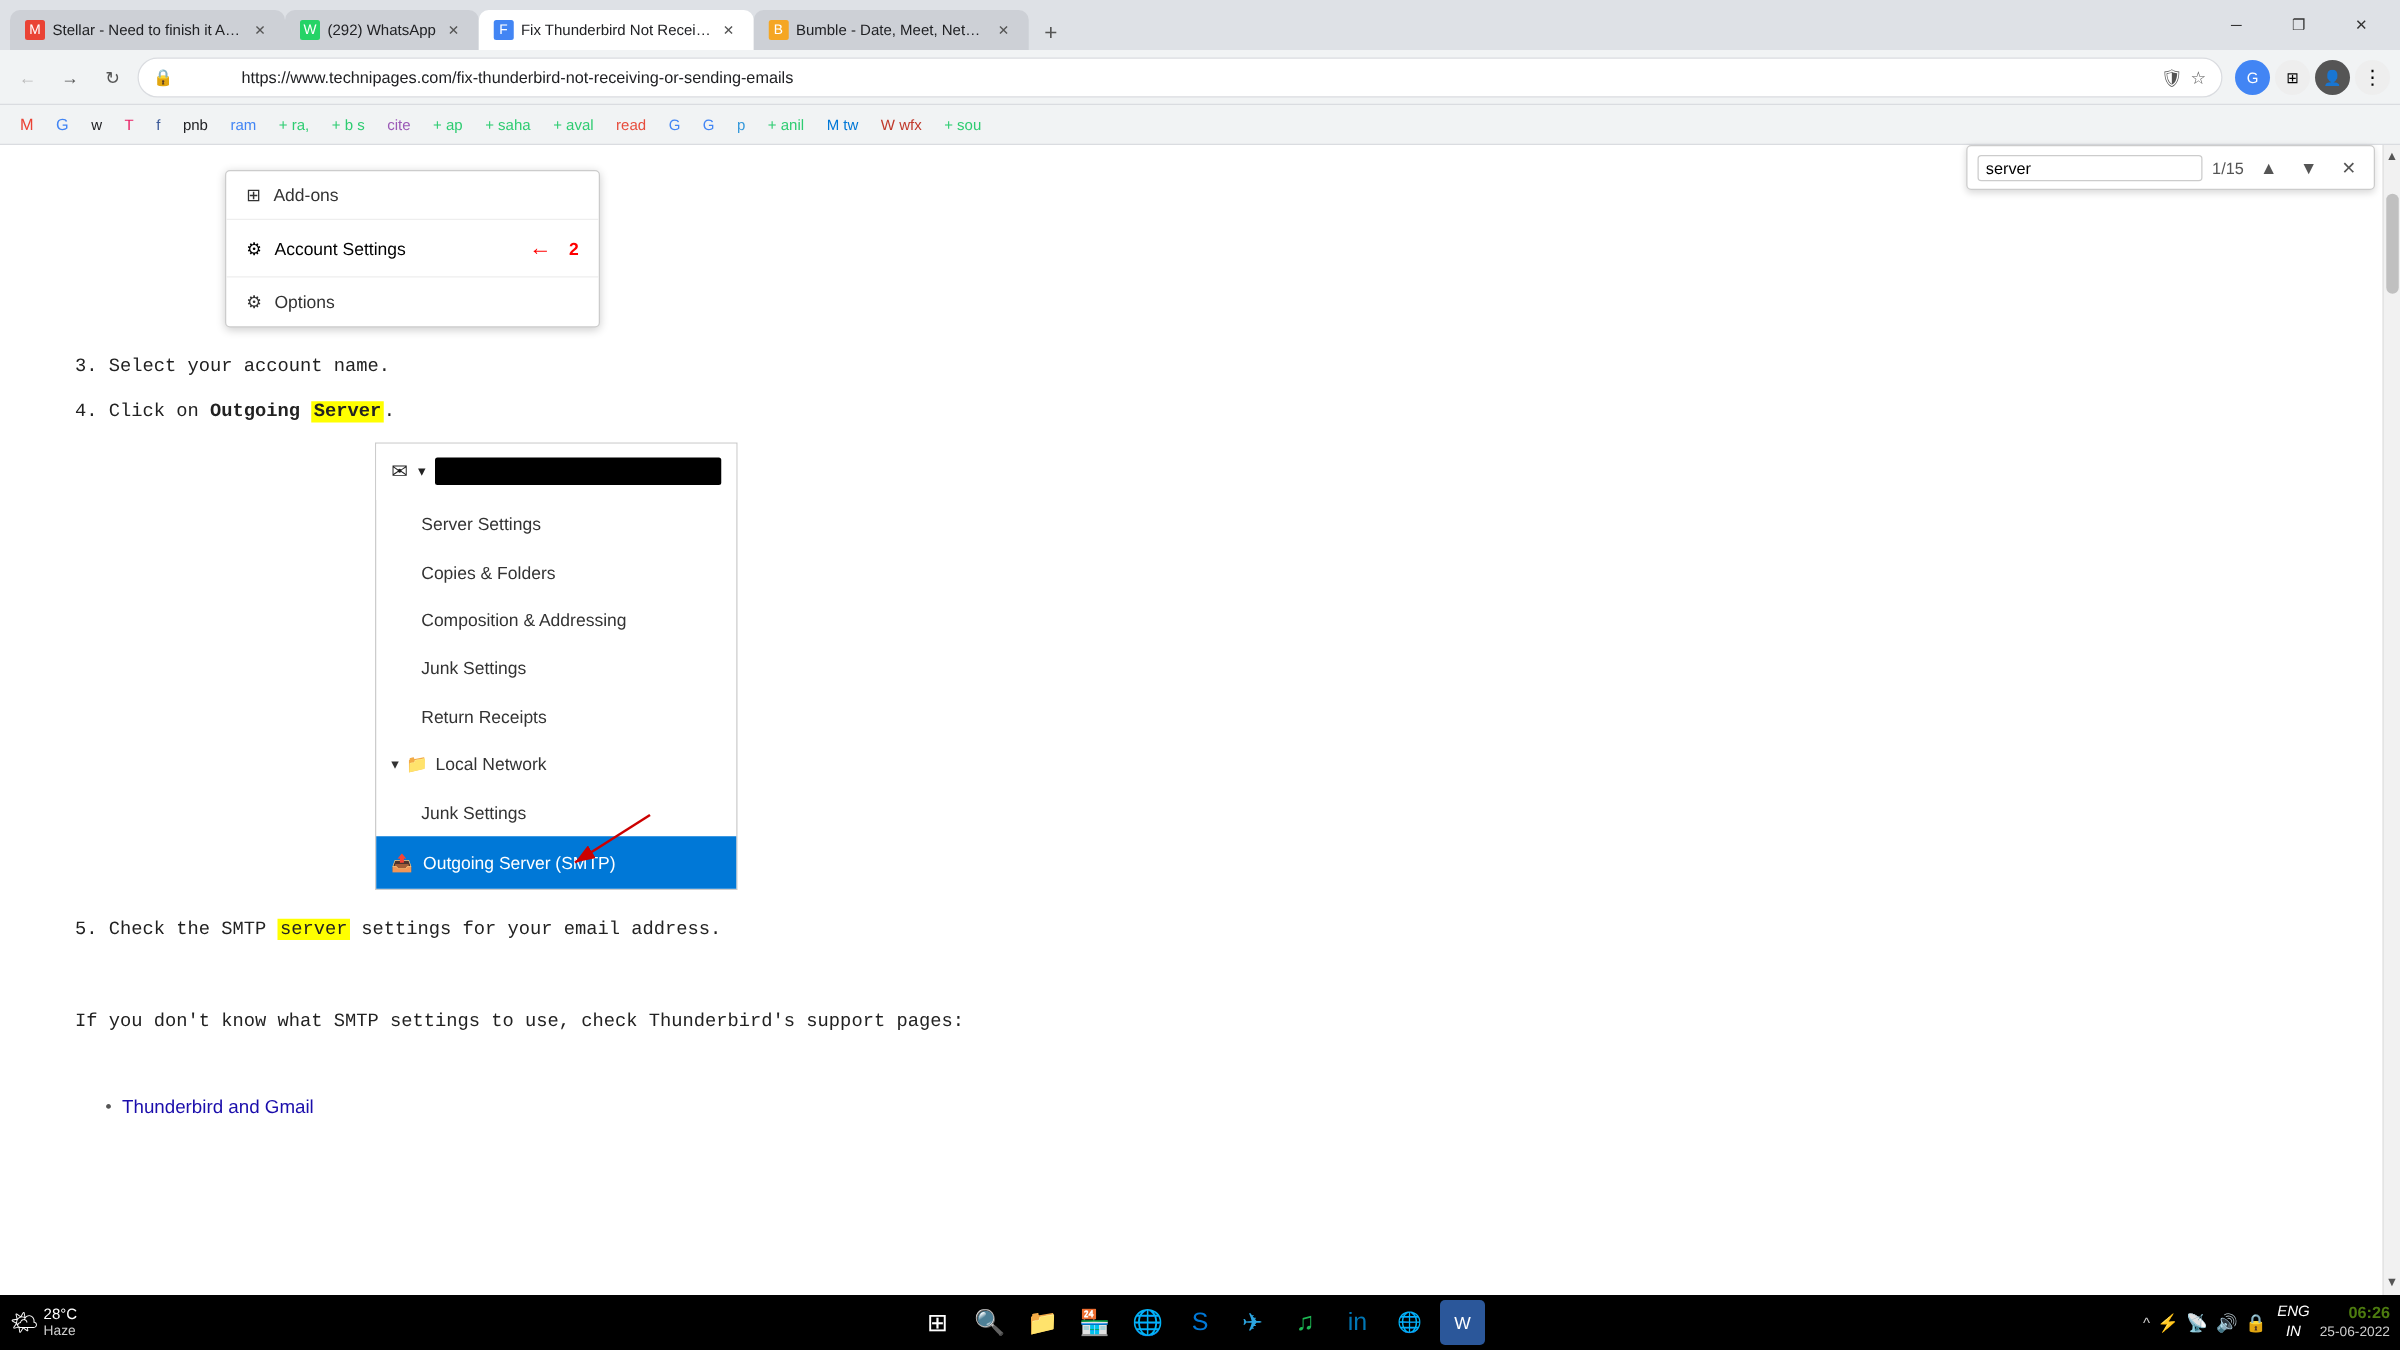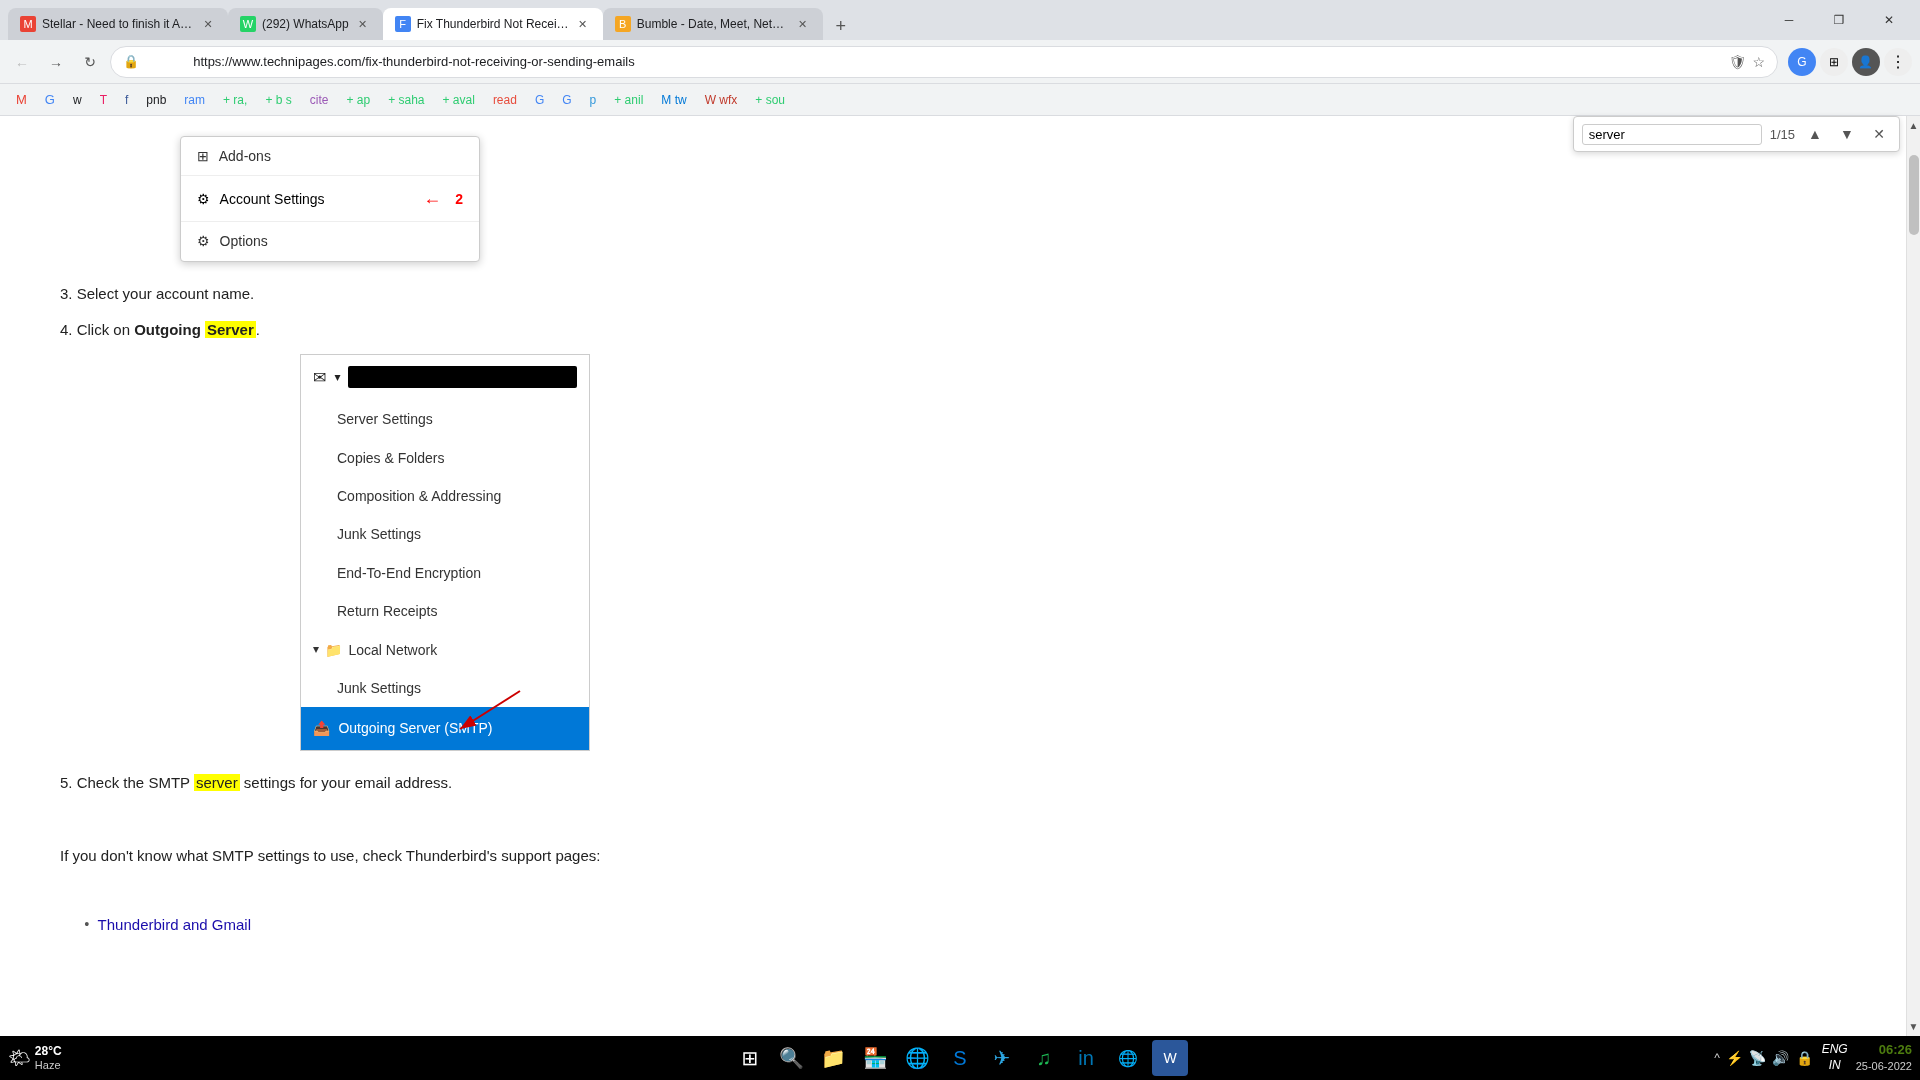--- a/index.html
+++ b/index.html
@@ -227,21 +227,21 @@
       cursor: pointer;
       color: #333;
     }
     .dropdown-item.highlighted {
       color: #000;
     }
     .dropdown-separator { border-top: 1px solid #eee; }
 
     .instruction-text {
       margin: 12px 0;
-      font-family: Liberation Sans, sans-serif;
+      font-family: Liberation Mono, monospace;
       font-size: 15px;
       color: #222;
     }
 
     .highlight-yellow {
       background-color: #ffff00;
       padding: 0 2px;
     }
 
     
@@ -566,23 +566,20 @@
           <div class="settings-item">
             <span>Copies &amp; Folders</span>
           </div>
           <div class="settings-item">
             <span>Composition &amp; Addressing</span>
           </div>
           <div class="settings-item">
             <span>Junk Settings</span>
           </div>
           <div class="settings-item">
-            <span>End-To-End Encryption</span>
-          </div>
-          <div class="settings-item">
             <span>Return Receipts</span>
           </div>
 
           <div class="folder-header">
             <span style="font-size:12px;">▾</span>
             <span style="font-size:14px;">📁</span>
             <span>Local Network</span>
           </div>
           <div class="settings-item">
             <span>Junk Settings</span>
@@ -634,21 +631,21 @@
       <div style="flex:1;"></div>
       <div class="scrollbar-arrow">▼</div>
     </div>
   </div>
 
   <div class="taskbar">
 
     <div class="weather-widget">
       <span style="font-size:18px;">🌤</span>
       <div style="line-height:1.2;">
-        <div style="font-size:12px;color:#fff;font-weight:700;">28°C</div>
+        <div style="font-size:12px;color:#fff;font-weight:400;">28°C</div>
         <div style="font-size:11px;color:#ccc;">Haze</div>
       </div>
     </div>
 
     <div class="taskbar-center">
       <div class="taskbar-icon">⊞</div>
       <div class="taskbar-icon">🔍</div>
       <div class="taskbar-icon">📁</div>
       <div class="taskbar-icon">🏪</div>
       <div class="taskbar-icon" style="color:#36a2f5;">🌐</div>

